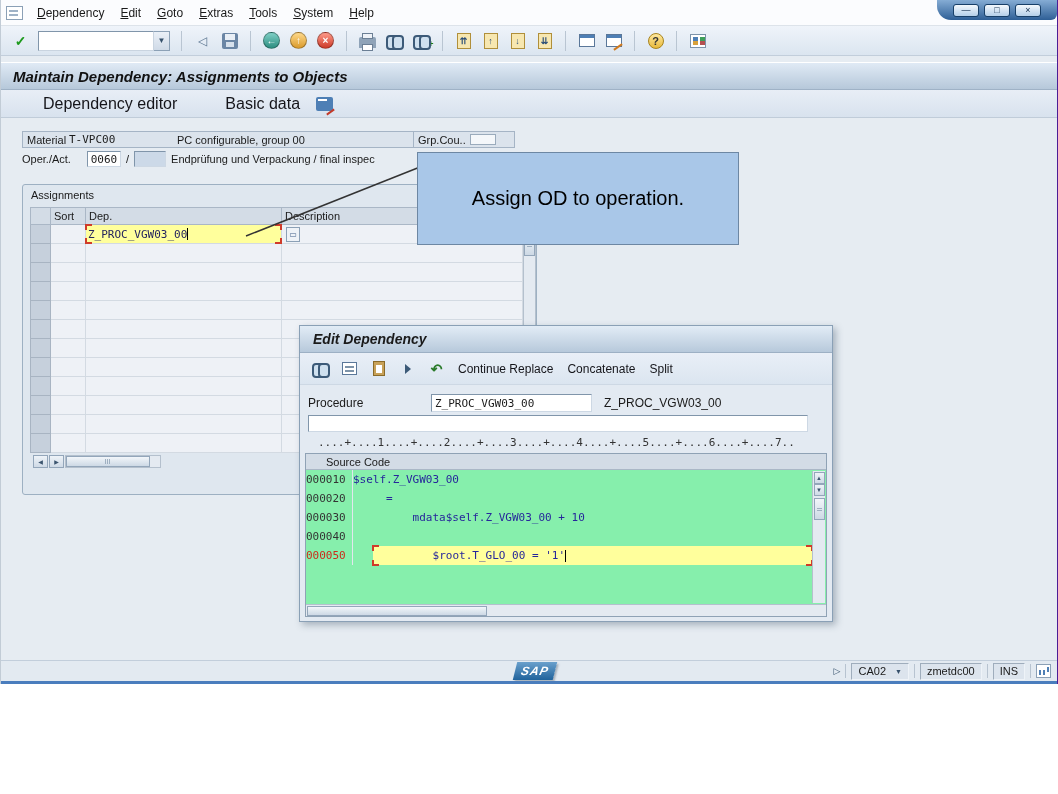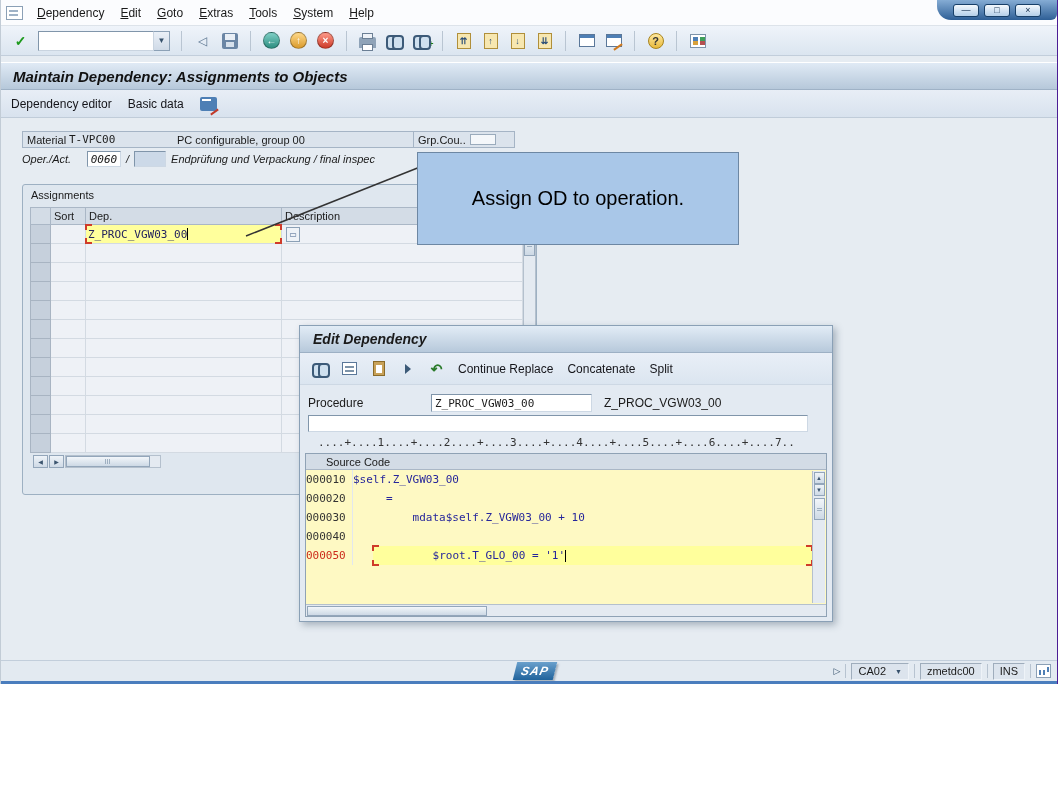--- a/index.html
+++ b/index.html
@@ -64,34 +64,34 @@
   .icon-custom::after{content:"";position:absolute;left:2px;bottom:2px;width:5px;height:4px;background:#d8a13a;box-shadow:7px 0 0 #b55050;}
 
   
   .titlebar{position:absolute;top:62px;left:0;right:0;height:28px;
             background:linear-gradient(#e0eaf5,#b6c8da);border-top:1px solid #fff;
             border-bottom:1px solid #9fb2c6;display:flex;align-items:center;padding-left:12px;}
   .titlebar .t{font-size:15px;font-weight:bold;font-style:italic;color:#111;}
   .apptoolbar{position:absolute;top:90px;left:0;right:0;height:28px;
               background:linear-gradient(#e8eef6,#d8e2ee);border-bottom:1px solid #c0ccd9;
               display:flex;align-items:center;padding-left:10px;gap:16px;}
-  .app-btn{font-size:12px;color:#15151a;}
+  .app-btn{font-size:16px;color:#15151a;margin-left:32px;}
   .icon-wizard{width:17px;height:14px;position:relative;background:#4e7fb5;border-radius:2px;}
   .icon-wizard::before{content:"";position:absolute;left:2px;top:2px;width:9px;height:2px;background:#fff;}
   .icon-wizard::after{content:"";position:absolute;right:-2px;bottom:-2px;width:9px;height:2px;background:#c23a2a;transform:rotate(-35deg);}
 
   
   .material-row{position:absolute;left:21px;top:131px;width:493px;height:17px;background:#dbe3ec;
                 border:1px solid #a5b4c5;display:flex;align-items:center;font-size:11px;}
   .material-row .lbl{margin-left:4px;width:42px;}
   .material-row .val{width:108px;}
   .material-row .desc{width:236px;}
   .grp-box{border-left:1px solid #a5b4c5;height:100%;display:flex;align-items:center;padding:0 4px;gap:4px;flex:1;}
   .grp-mini{width:26px;height:11px;background:#f4f7fa;border:1px solid #9aabbc;}
-  .oper-row{position:absolute;left:21px;top:150px;height:18px;display:flex;align-items:center;font-size:11px;gap:5px;font-style:italic;}
+  .oper-row{position:absolute;left:21px;top:150px;height:18px;display:flex;align-items:center;font-size:11px;gap:5px;}
   .oper-row .lbl{width:60px;}
   .field{height:16px;border:1px solid;border-color:#8095aa #cdd8e4 #cdd8e4 #8095aa;background:#fff;
          display:flex;align-items:center;padding:0 3px;font-size:11px;}
   .f-oper{width:34px;justify-content:center;}
   .f-req{width:32px;background:#ccd9e8;}
 
   
   .group{position:absolute;left:21px;top:184px;width:515px;height:311px;background:#dfe7ef;
          border:1px solid #9db0c2;border-radius:3px;}
   .group-title{position:absolute;top:4px;left:8px;font-size:11px;}
@@ -147,21 +147,21 @@
   .icon-clip{width:12px;height:15px;background:#c8a158;border:1px solid #8a6a28;position:relative;}
   .icon-clip::before{content:"";position:absolute;left:2px;top:3px;right:2px;bottom:2px;background:#fff;}
   .icon-select{width:0;height:0;border-left:6px solid #3c5a78;border-top:5px solid transparent;border-bottom:5px solid transparent;}
   .g-undo{color:#2a7a2a;font-size:14px;font-weight:bold;}
   .proc-row{position:absolute;left:8px;top:68px;display:flex;align-items:center;font-size:12px;}
   .proc-lbl{width:123px;}
   .proc-field{width:161px;height:18px;font-family:"DejaVu Sans Mono",monospace;font-size:11px;}
   .proc-name{margin-left:12px;}
   .free-field{position:absolute;left:8px;top:89px;width:500px;height:17px;}
   .ruler{position:absolute;left:18px;top:110px;font-family:"DejaVu Sans Mono",monospace;font-size:11px;color:#333;white-space:pre;}
-  .src{position:absolute;left:5px;top:127px;width:522px;height:164px;background:#fef9c3;border:1px solid #8fa2b5;}
+  .src{position:absolute;left:5px;top:127px;width:522px;height:164px;background:#86efac;border:1px solid #8fa2b5;}
   .src-header{height:16px;background:#d3dce6;border-bottom:1px solid #aab7c6;display:flex;align-items:center;
               padding-left:20px;font-size:11px;}
   .src-row{display:flex;height:19px;font-family:"DejaVu Sans Mono",monospace;font-size:11px;}
   .src-num{width:47px;padding-left:0;color:#333;display:flex;align-items:center;border-right:1px solid #e2e7ee;}
   .src-code{flex:1;display:flex;align-items:center;white-space:pre;color:#26269b;position:relative;margin-right:14px;}
   .src-row.hl .src-num{color:#cc2a1a;}
   .src-row.hl .src-code{background:#ffff9c;margin-left:20px;}
   .src-filler{height:41px;}
   .src-vscroll{position:absolute;right:1px;top:17px;width:13px;bottom:13px;background:#e4eaf1;
                border-left:1px solid #b4c0cd;display:flex;flex-direction:column;align-items:center;padding-top:1px;}

